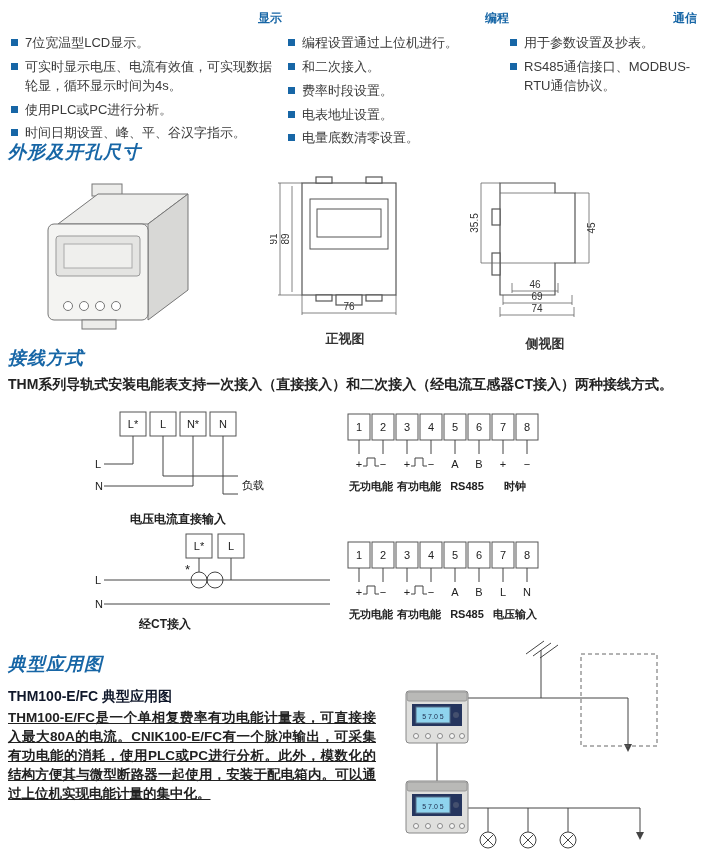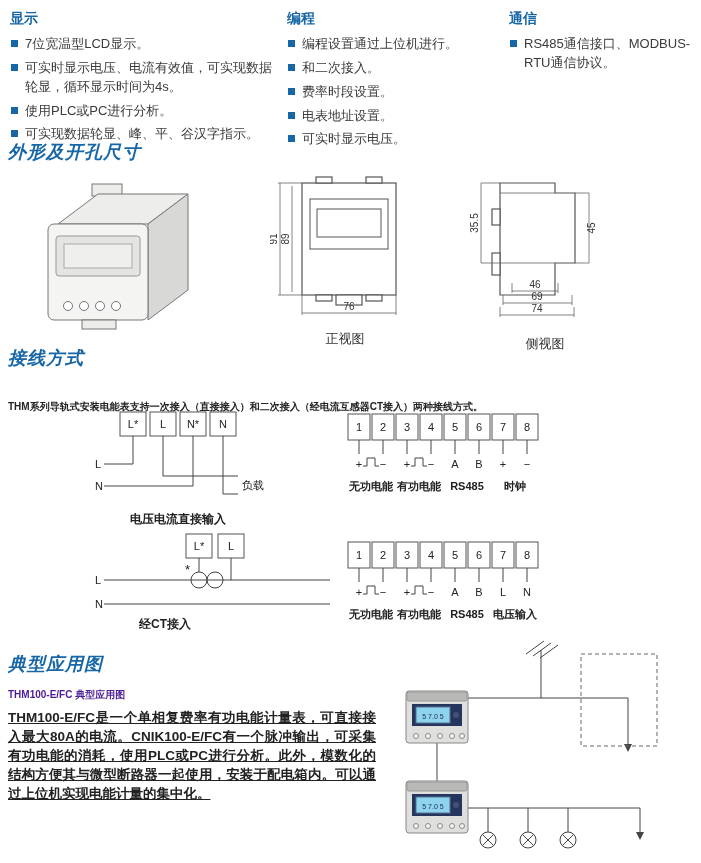--- a/index.html
+++ b/index.html
@@ -4,41 +4,41 @@
 <style>
   * { margin:0; padding:0; box-sizing:border-box; }
   html,body { background:#ffffff; }
   body {
     width:701px; height:863px; position:relative; overflow:hidden;
     font-family:"Liberation Sans","DejaVu Sans",sans-serif;
     color:#3a3a3a;
   }
   .abs { position:absolute;font-style:italic; }
   .sec-title { color:#1766a6; font-weight:bold; font-size:18px; letter-spacing:1px; }
-  .col-title { color:#1766a6; font-weight:bold; font-size:14px; margin-bottom:7px; }
+  .col-title { color:#1766a6; font-weight:bold; font-size:12px; margin-bottom:7px;text-align:right; }
   .features-row { position:absolute; top:10px; left:10px; display:flex; }
   .feat-col1 { width:272px; }
   .feat-col2 { width:222px; margin-left:5px; }
   .feat-col3 { width:188px; }
   .feat-list { list-style:none; }
   .feat-list li {
     position:relative; padding-left:15px; font-size:13px; line-height:1.45;
     margin-bottom:5px; color:#3a3a3a;
   }
   .feat-list li::before {
     content:""; position:absolute; left:1px; top:5px;
     width:7px; height:7px; background:#1766a6;
   }
-  .caption { position:absolute; font-size:13px; color:#333; text-align:center; }
-  .intro { position:absolute; font-size:10px; font-weight:600; color:#222;margin-top:24px; }
+  .caption { position:absolute; font-size:13px; color:#333; text-align:center;font-weight:bold; }
+  .intro { position:absolute; font-size:14px; font-weight:600; color:#222; }
   .body-text {
     position:absolute; font-size:13.5px; font-weight:600; color:#222;
     line-height:19px; text-align:justify;
   }
-  .subtitle { position:absolute; font-size:10px; font-weight:bold; color:#4c1d95; }
+  .subtitle { position:absolute; font-size:14px; font-weight:bold; color:#0f172a; }
   svg { position:absolute; }
   svg text { font-family:"Liberation Sans","DejaVu Sans",sans-serif; fill:#333; }
   .dim-text { font-size:10px; fill:#333; }
   .term-text { font-size:11px; fill:#222; }
   .sym-text { font-size:11px; fill:#222; }
   .cap-text { font-size:11px; font-weight:600; fill:#222; }
   .wire { stroke:#444; stroke-width:1; fill:none; }
   .box { stroke:#555; stroke-width:1; fill:#ffffff; }
   .dimline { stroke:#666; stroke-width:0.8; fill:none; }
   .outline { stroke:#555; stroke-width:1.2; fill:#ffffff; }
@@ -46,36 +46,37 @@
 </head>
 <body>
 
 <div class="features-row">
   <div class="feat-col1">
     <div class="col-title">显示</div>
     <ul class="feat-list">
       <li>7位宽温型LCD显示。</li>
       <li>可实时显示电压、电流有效值，可实现数据轮显，循环显示时间为4s。</li>
       <li>使用PLC或PC进行分析。</li>
-      <li>可实现数据轮显、峰、平、谷汉字指示。</li>
+      <li>时间日期设置、峰、平、谷汉字指示。</li>
     </ul>
   </div>
   <div class="feat-col2">
     <div class="col-title">编程</div>
     <ul class="feat-list">
       <li>编程设置通过上位机进行。</li>
       <li>和二次接入。</li>
       <li>费率时段设置。</li>
       <li>电表地址设置。</li>
-      <li>可实时显示电压。</li>
+      <li>电量底数清零设置。</li>
     </ul>
   </div>
   <div class="feat-col3">
     <div class="col-title">通信</div>
     <ul class="feat-list">
+      <li>用于参数设置及抄表。</li>
       <li>RS485通信接口、MODBUS-RTU通信协议。</li>
     </ul>
   </div>
 </div>
 
 <div class="abs sec-title" style="left:8px; top:140px;">外形及开孔尺寸</div>
 
 <svg width="190" height="170" viewBox="0 0 190 170" style="left:20px; top:172px;">
   <rect x="72" y="12" width="30" height="12" fill="#ececea" stroke="#777"></rect>
   <polygon points="38,52 78,22 168,22 128,52" fill="#ededeb" stroke="#777"></polygon>

